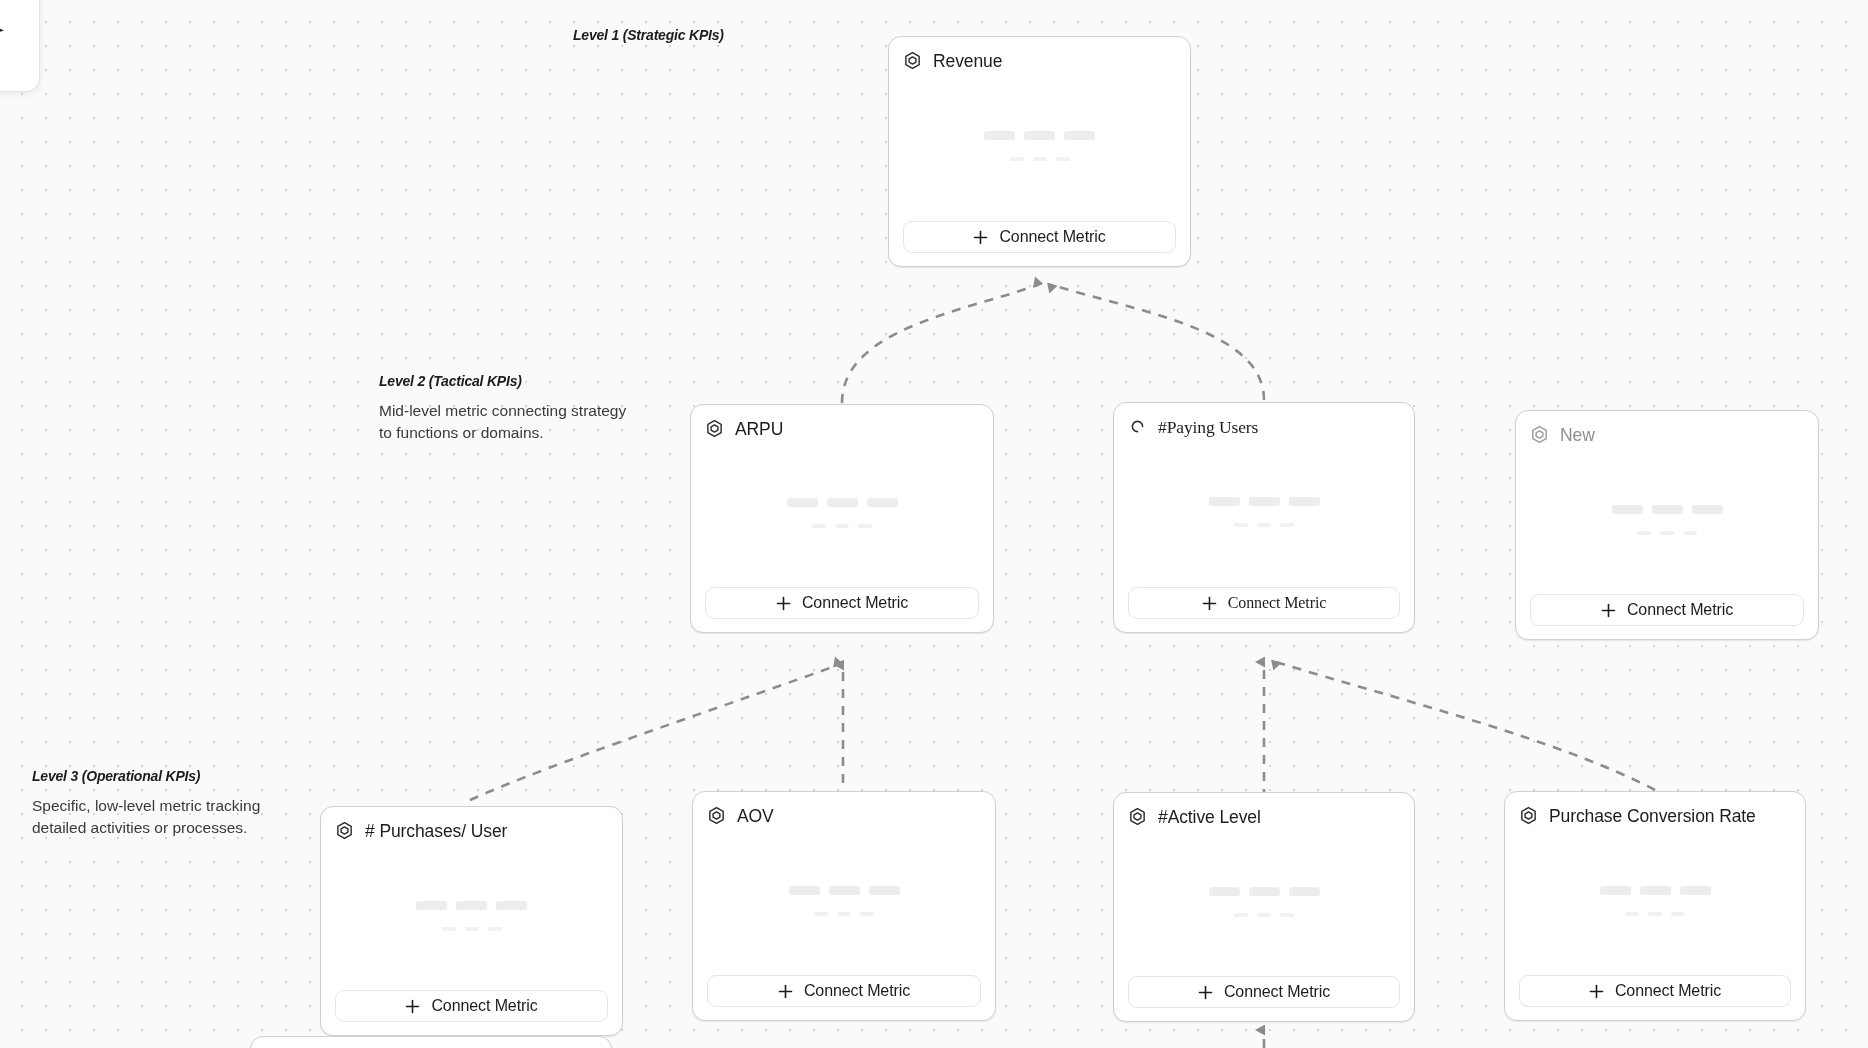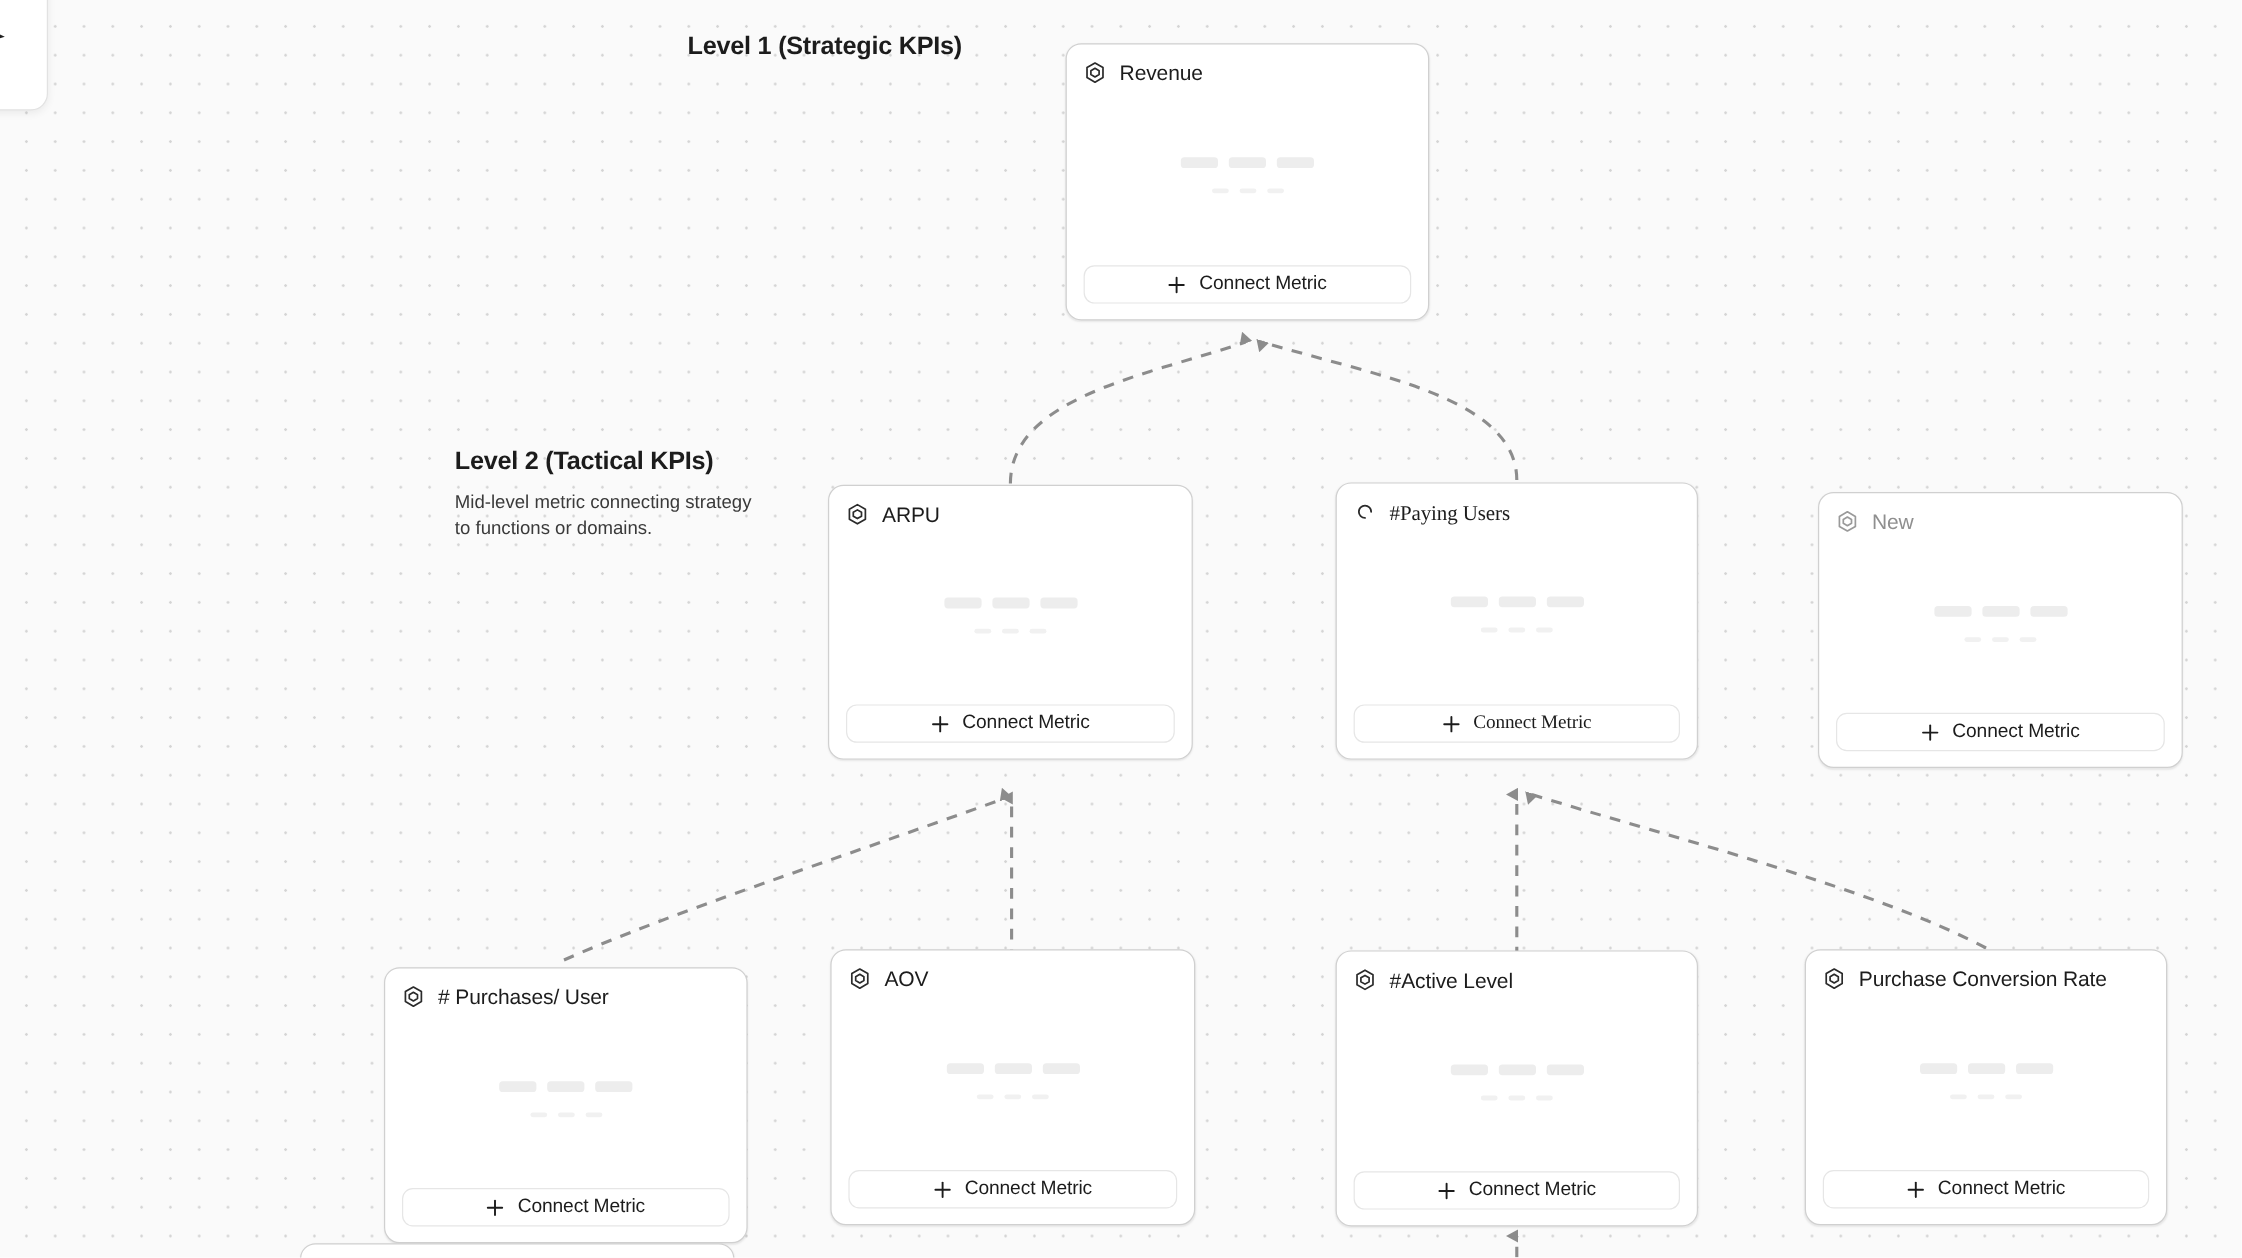--- a/index.html
+++ b/index.html
@@ -30,25 +30,26 @@
     width: 1868px;
     height: 1048px;
     pointer-events: none;
     z-index: 1;
   }
 
   
   .level-group { position: absolute; z-index: 3; }
 
   .level-title {
-    font-size: 21px;
+    font-size: 14px;
     font-weight: 700;
     color: #1c1c1c;
     letter-spacing: -0.2px;
     white-space: nowrap;
+    font-style: italic;
   }
 
   .level-desc {
     margin-top: 11px;
     font-size: 15.5px;
     line-height: 1.42;
     color: #3a3a3a;
     max-width: 250px;
   }
 
@@ -218,20 +219,24 @@
 
   <div class="level-group" style="left:573px; top:27px;">
     <div class="level-title">Level 1 (Strategic KPIs)</div>
   </div>
 
   <div class="level-group" style="left:379px; top:373px;">
     <div class="level-title">Level 2 (Tactical KPIs)</div>
     <div class="level-desc">Mid-level metric connecting strategy to functions or domains.</div>
   </div>
 
+  <div class="level-group" style="left:32px; top:768px;">
+    <div class="level-title">Level 3 (Operational KPIs)</div>
+    <div class="level-desc">Specific, low-level metric tracking detailed activities or processes.</div>
+  </div>
 
   <div class="card" style="left:888px; top:36px; width:303px; height:231px;">
     <div class="card-head">
       <span class="card-icon">
         <svg viewBox="0 0 20 20" xmlns="http://www.w3.org/2000/svg" fill="none" stroke="currentColor" stroke-width="1.5" stroke-linejoin="round">
           <path d="M10 1.6 L17 5.6 L17 14.4 L10 18.4 L3 14.4 L3 5.6 Z"></path>
           <path d="M10 6.2 L13.6 8.3 L13.6 11.7 L10 13.8 L6.4 11.7 L6.4 8.3 Z"></path>
         </svg>
       </span>
       <span class="card-title">Revenue</span>

